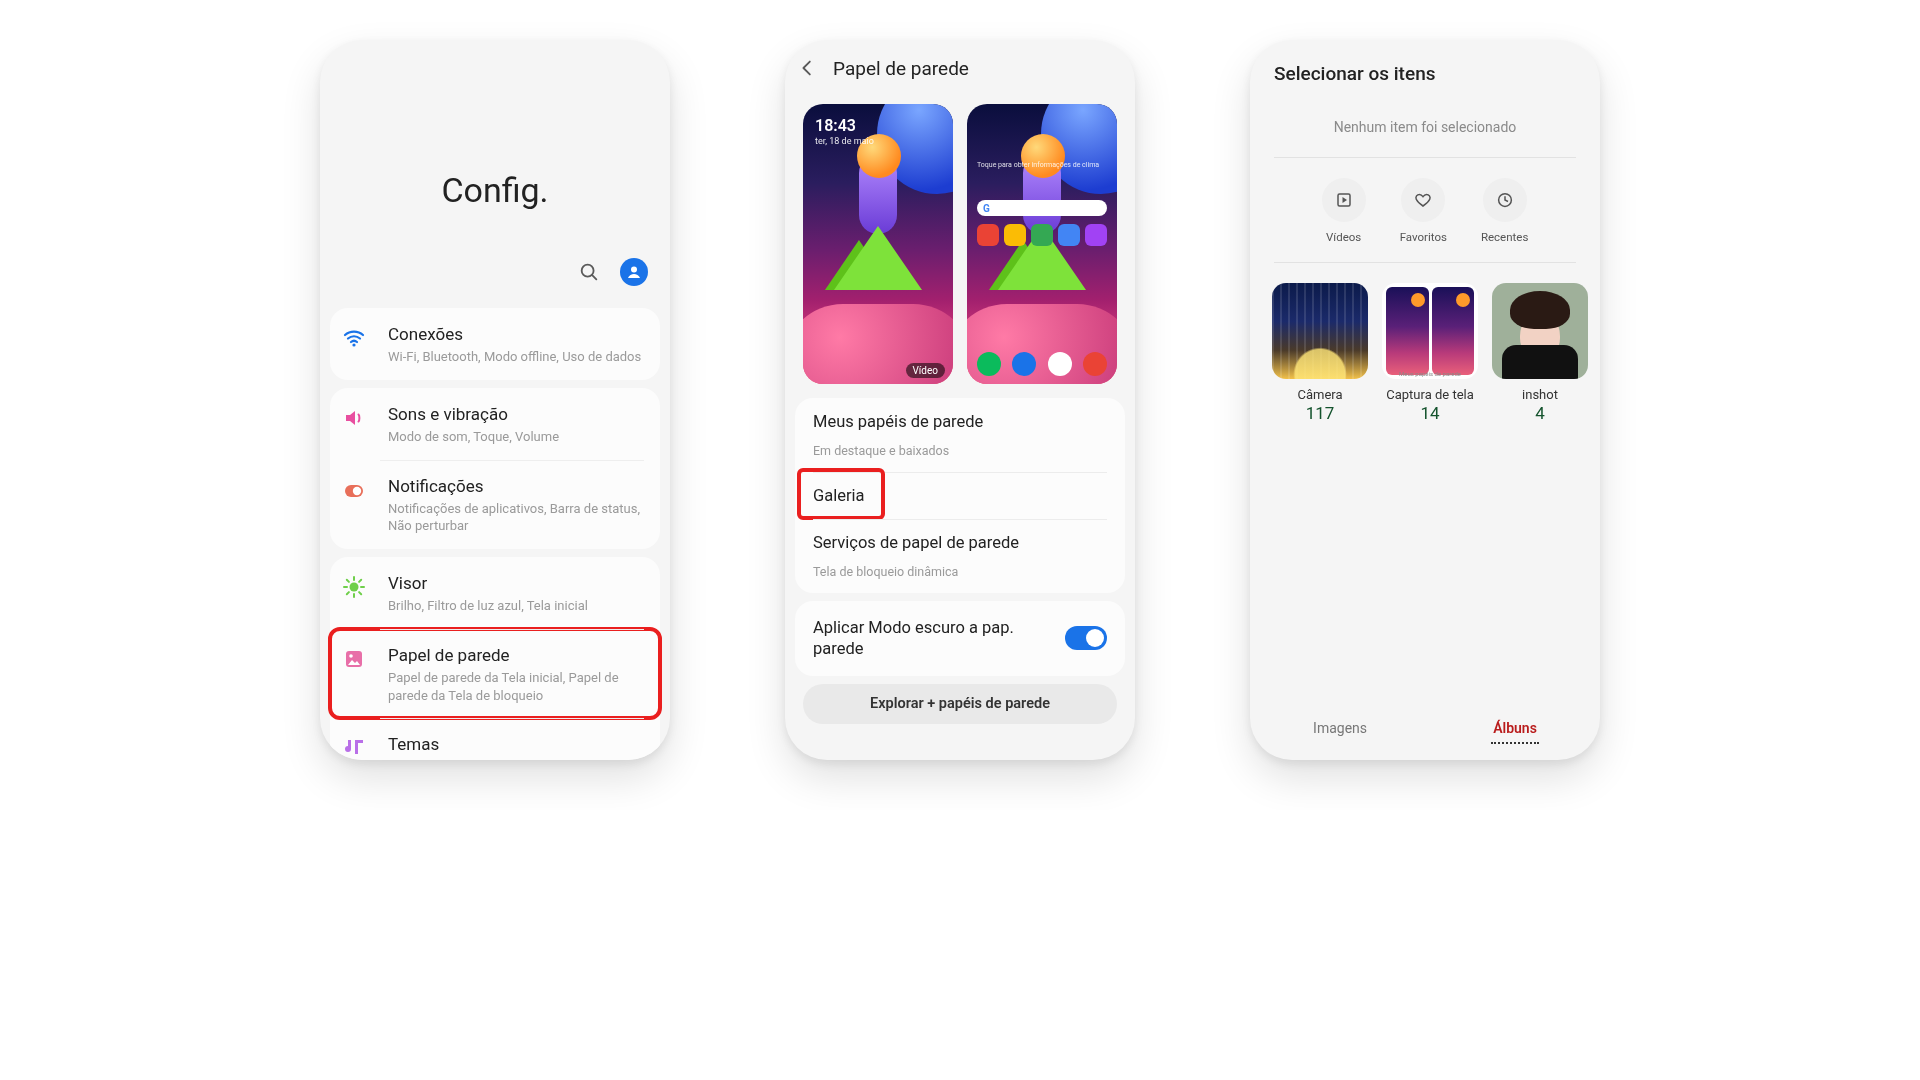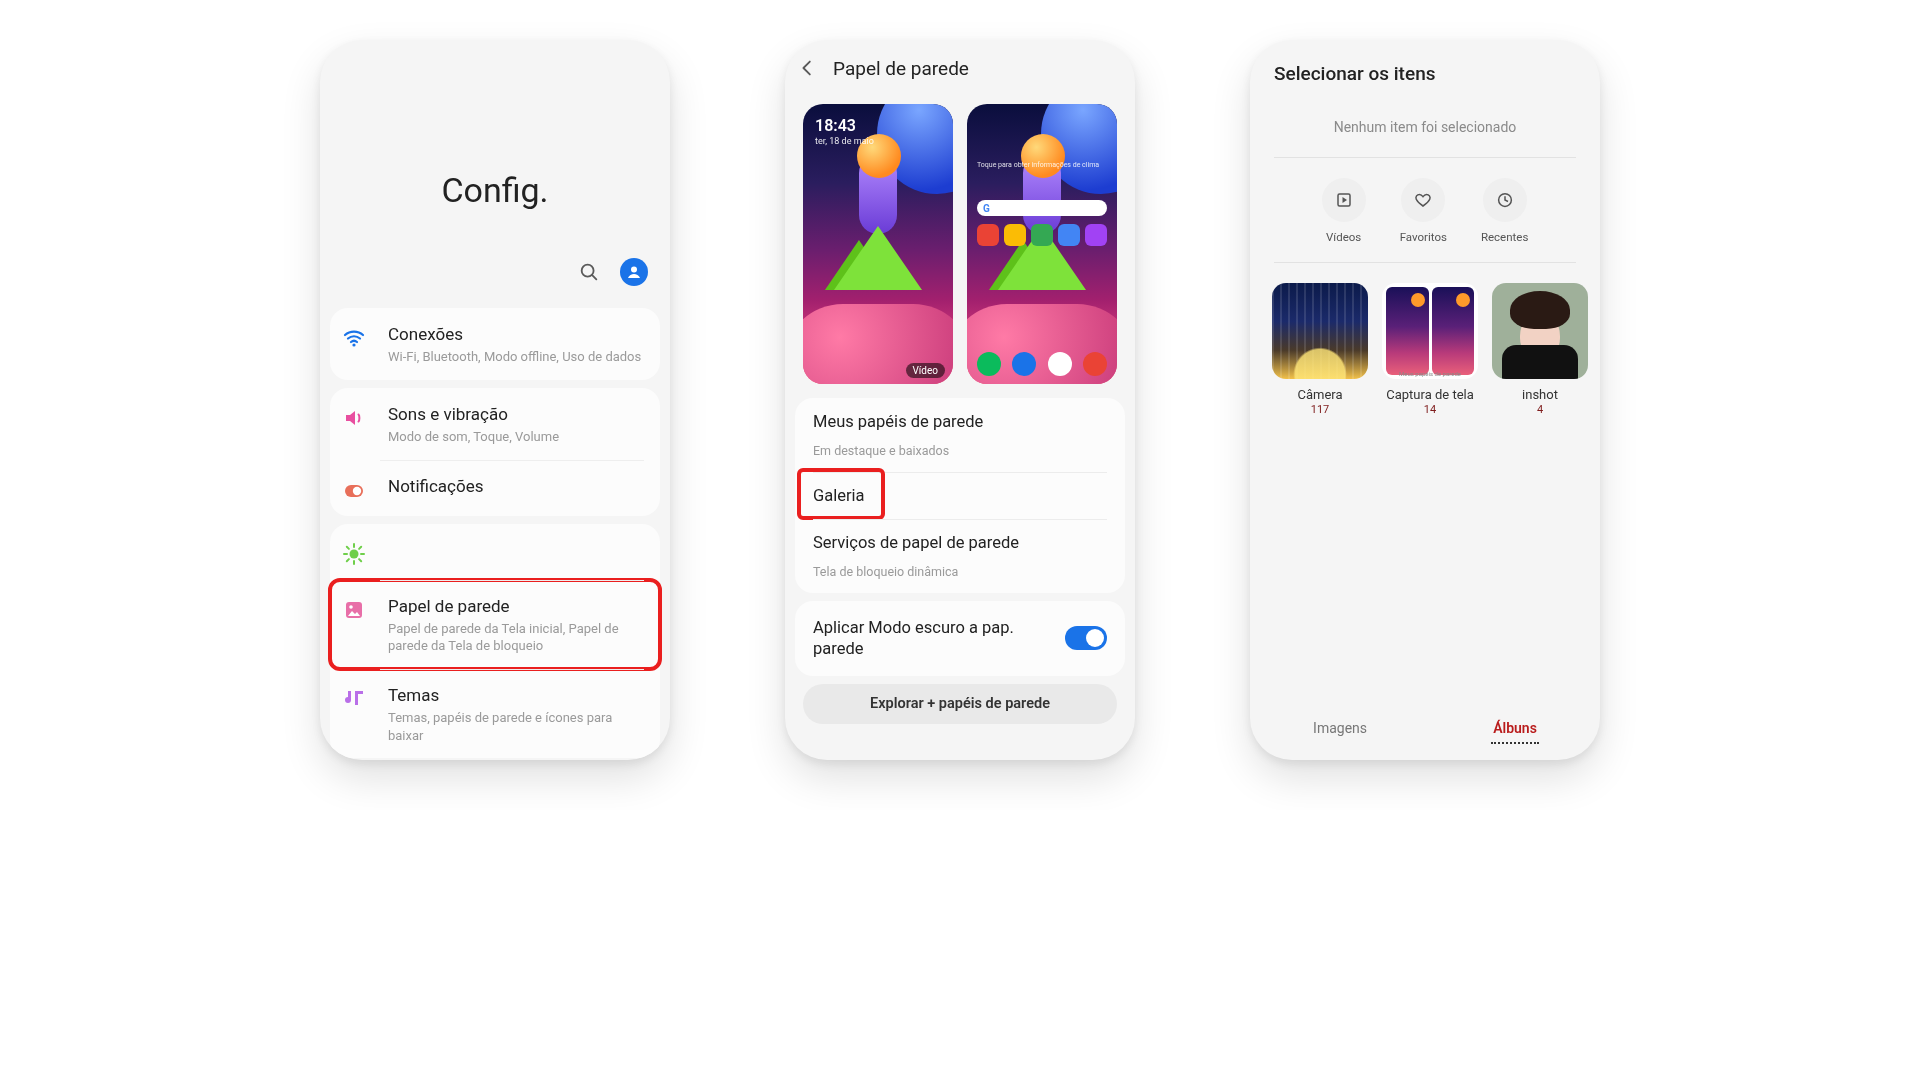--- a/index.html
+++ b/index.html
@@ -89,21 +89,21 @@
   .thumb.cam::after{content:"";position:absolute;inset:0;background:radial-gradient(circle at 50% 95%,rgba(255,230,120,.8) 0 24%,transparent 26%),repeating-linear-gradient(90deg,rgba(255,255,255,.12) 0 2px,transparent 2px 8px)}
   .thumb.cap{display:flex;gap:3px;padding:4px;background:#fff;box-sizing:border-box}
   .thumb.cap .mini{flex:1;border-radius:6px;background:linear-gradient(180deg,#1a1058 0%,#5a2078 45%,#b83a7a 75%,#e9607a 100%);position:relative}
   .thumb.cap .mini::after{content:"";position:absolute;width:14px;height:14px;border-radius:50%;background:#ff9a2a;top:6px;right:4px}
   .thumb.cap .captxt{position:absolute;bottom:2px;left:0;right:0;text-align:center;font-size:6px;color:#888}
   .thumb.face{background:#9fb09a}
   .thumb.face::before{content:"";position:absolute;left:50%;top:30%;transform:translateX(-50%);width:40px;height:48px;border-radius:50% 50% 46% 46%;background:#f2d2c4}
   .thumb.face::after{content:"";position:absolute;left:50%;top:8%;transform:translateX(-50%);width:60px;height:38px;border-radius:50% 50% 40% 40%;background:#2a1a14}
   .thumb.face .body{position:absolute;bottom:0;left:10px;right:10px;height:34px;background:#111;border-radius:14px 14px 0 0}
   .alb .albl{font-size:13px;color:#333;margin-top:8px}
-  .alb .acount{font-size:11px;color:#7f1d1d;margin-top:1px}
+  .alb .acount{font-size:17px;color:#14532d;margin-top:1px}
 
   .p3-tabs{position:absolute;bottom:16px;left:0;right:0;display:flex;justify-content:space-around;font-size:14px}
   .p3-tabs .t{color:#777;padding:6px 2px}
   .p3-tabs .t.active{color:#b91c1c;font-weight:600;border-bottom:2px dotted #333}
 
   
   .stroke{stroke:#5a5a5a;stroke-width:2;fill:none;stroke-linecap:round;stroke-linejoin:round}
 </style>
 </head>
 <body>
@@ -159,40 +159,45 @@
           </div>
           <div class="row">
             <span class="ic">
               <svg viewBox="0 0 24 24">
                 <rect x="3" y="7" width="18" height="12" rx="6" fill="#e86f5a"></rect>
                 <circle cx="15" cy="13" r="4.2" fill="#fff"></circle>
               </svg>
             </span>
             <div class="txt">
               <div class="lbl">Notificações</div>
+              <div class="sub">Notificações de aplicativos, Barra de status, Não perturbar</div>
             </div>
           </div>
         </div>
         <div class="card">
           <div class="row">
             <span class="ic">
               <svg viewBox="0 0 24 24">
                 <circle cx="12" cy="12" r="4.5" fill="#6fcf4a"></circle>
                 <g stroke="#6fcf4a" stroke-width="2" stroke-linecap="round">
                   <line x1="12" y1="2" x2="12" y2="5"></line>
                   <line x1="12" y1="19" x2="12" y2="22"></line>
                   <line x1="2" y1="12" x2="5" y2="12"></line>
                   <line x1="19" y1="12" x2="22" y2="12"></line>
                   <line x1="4.8" y1="4.8" x2="6.9" y2="6.9"></line>
                   <line x1="17.1" y1="17.1" x2="19.2" y2="19.2"></line>
                   <line x1="4.8" y1="19.2" x2="6.9" y2="17.1"></line>
                   <line x1="17.1" y1="6.9" x2="19.2" y2="4.8"></line>
                 </g>
               </svg>
             </span>
+            <div class="txt">
+              <div class="lbl">Visor</div>
+              <div class="sub">Brilho, Filtro de luz azul, Tela inicial</div>
+            </div>
           </div>
           <div class="row hl">
             <span class="ic">
               <svg viewBox="0 0 24 24">
                 <rect x="4" y="4" width="16" height="16" rx="3" fill="#e86fa8"></rect>
                 <circle cx="9" cy="9" r="1.8" fill="#fff"></circle>
                 <path d="M6 18l4-5 3 3 2-2 3 4z" fill="#fff"></path>
               </svg>
             </span>
             <div class="txt">

